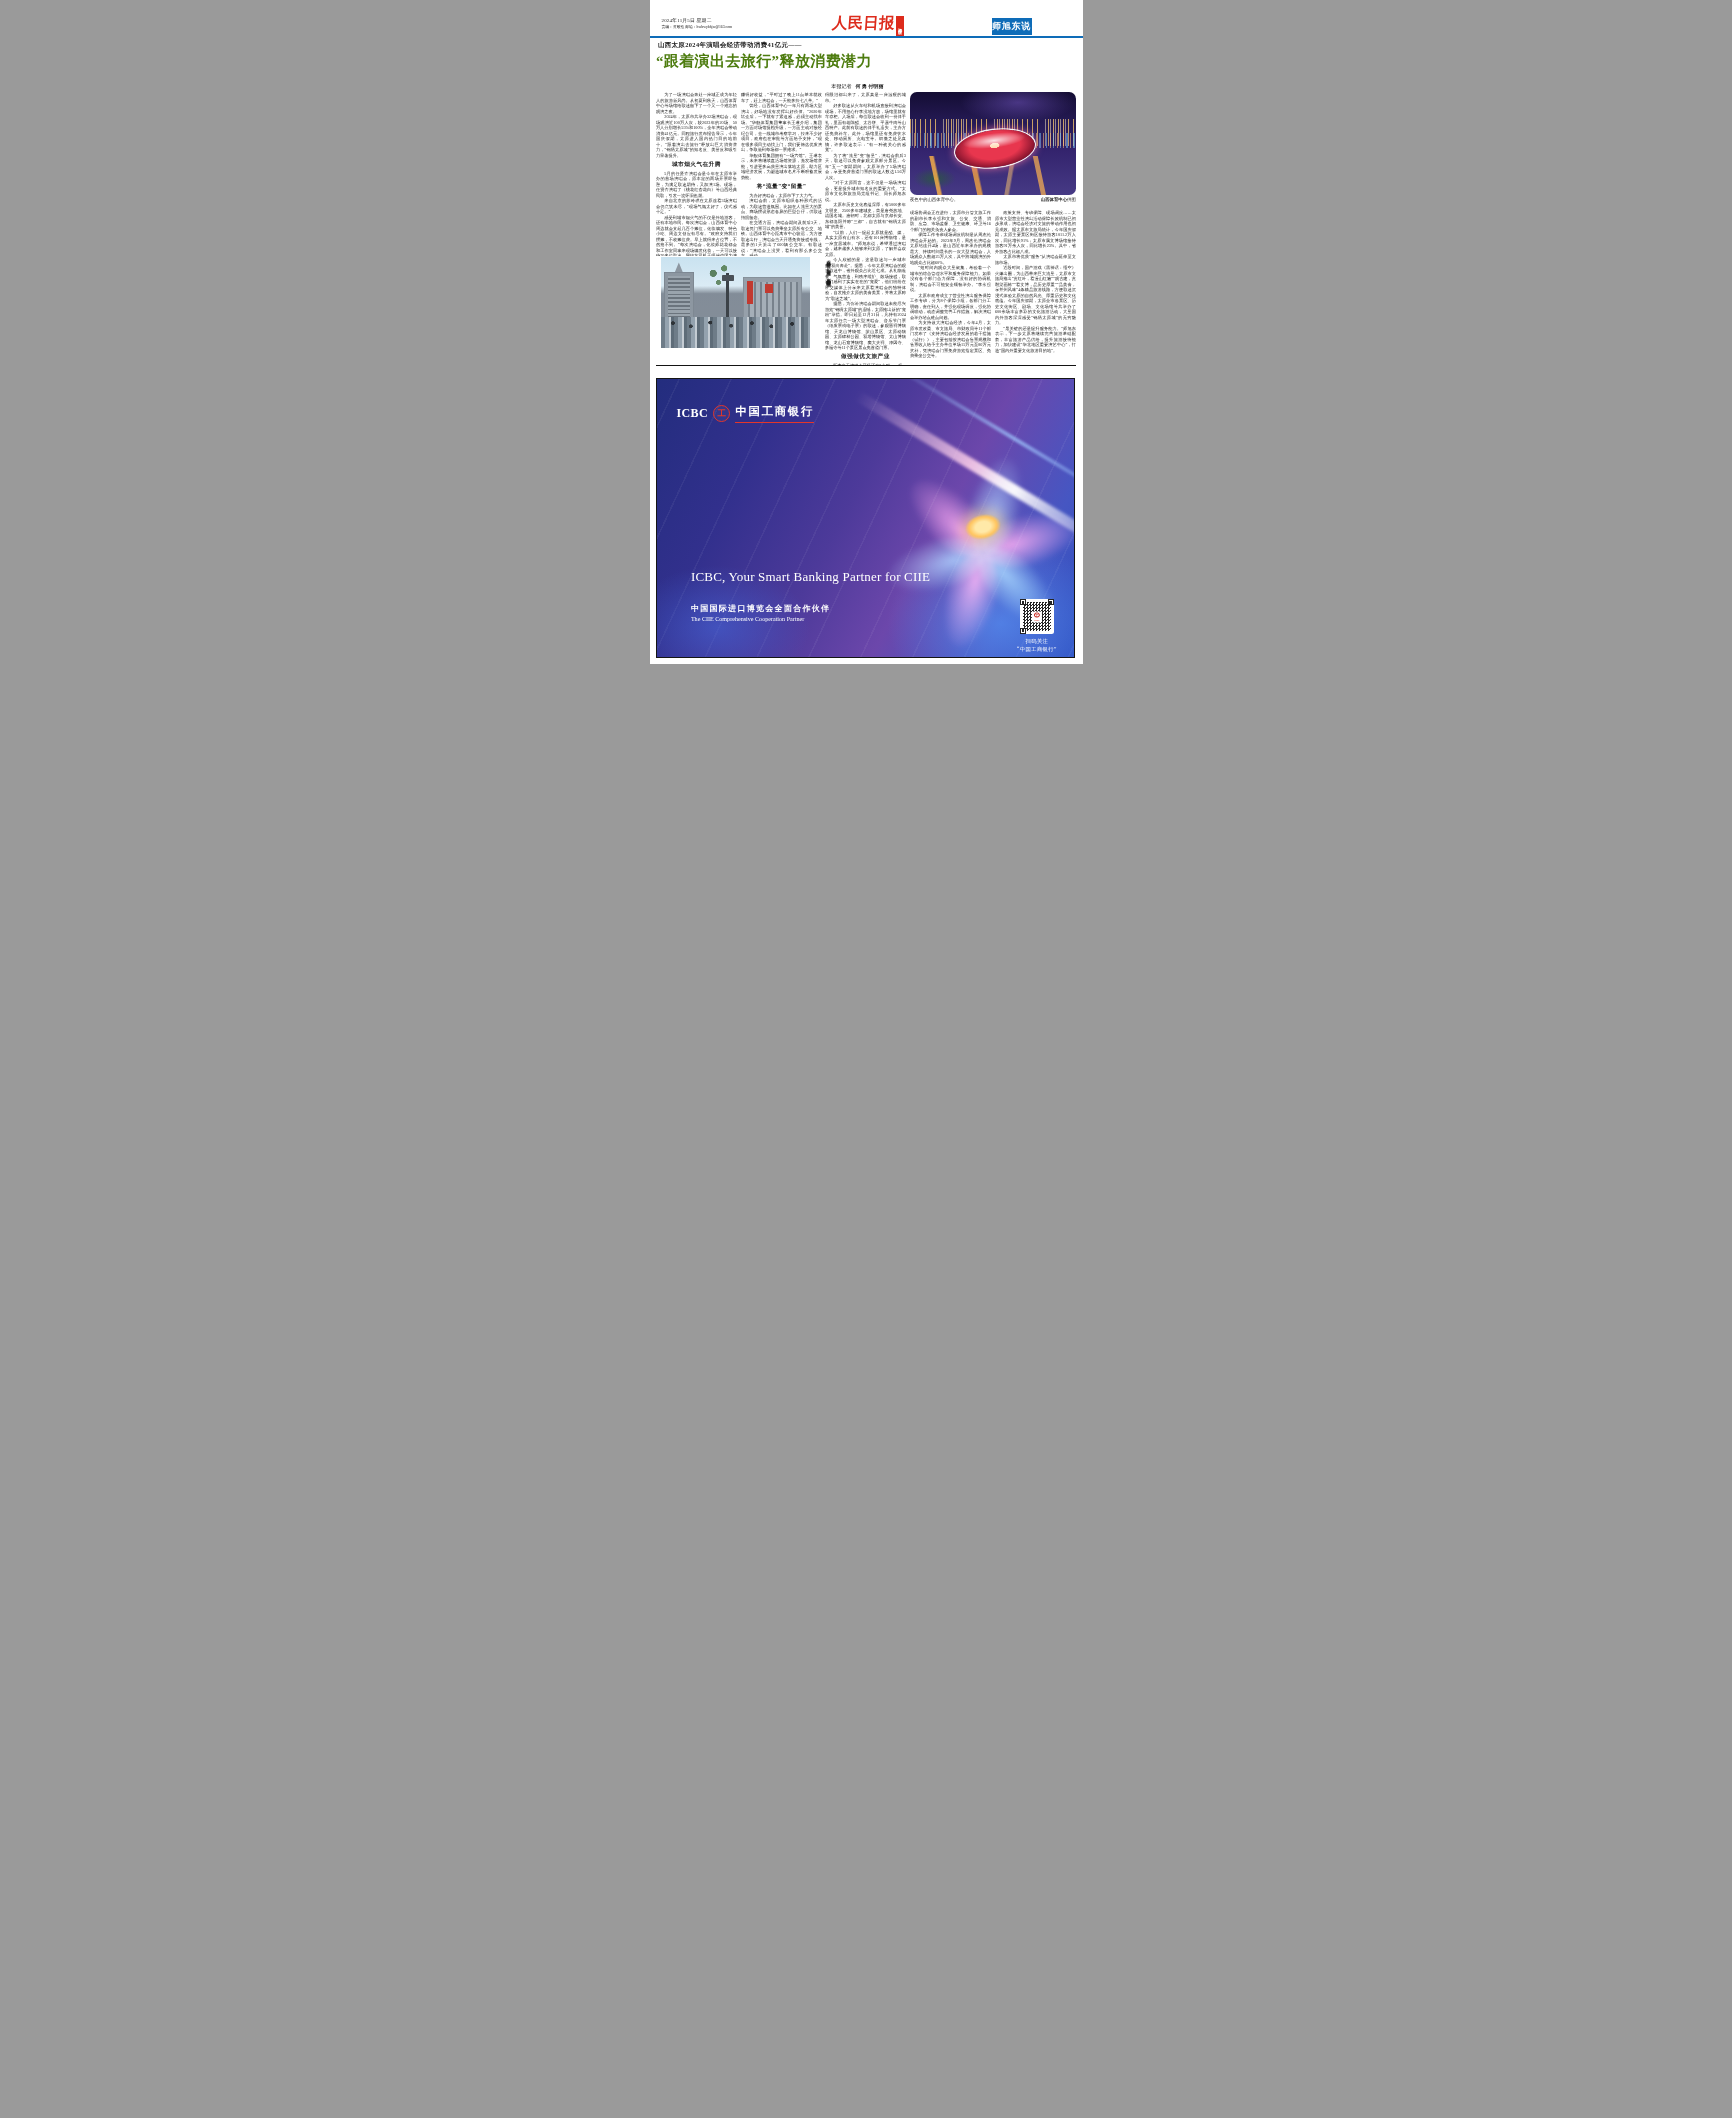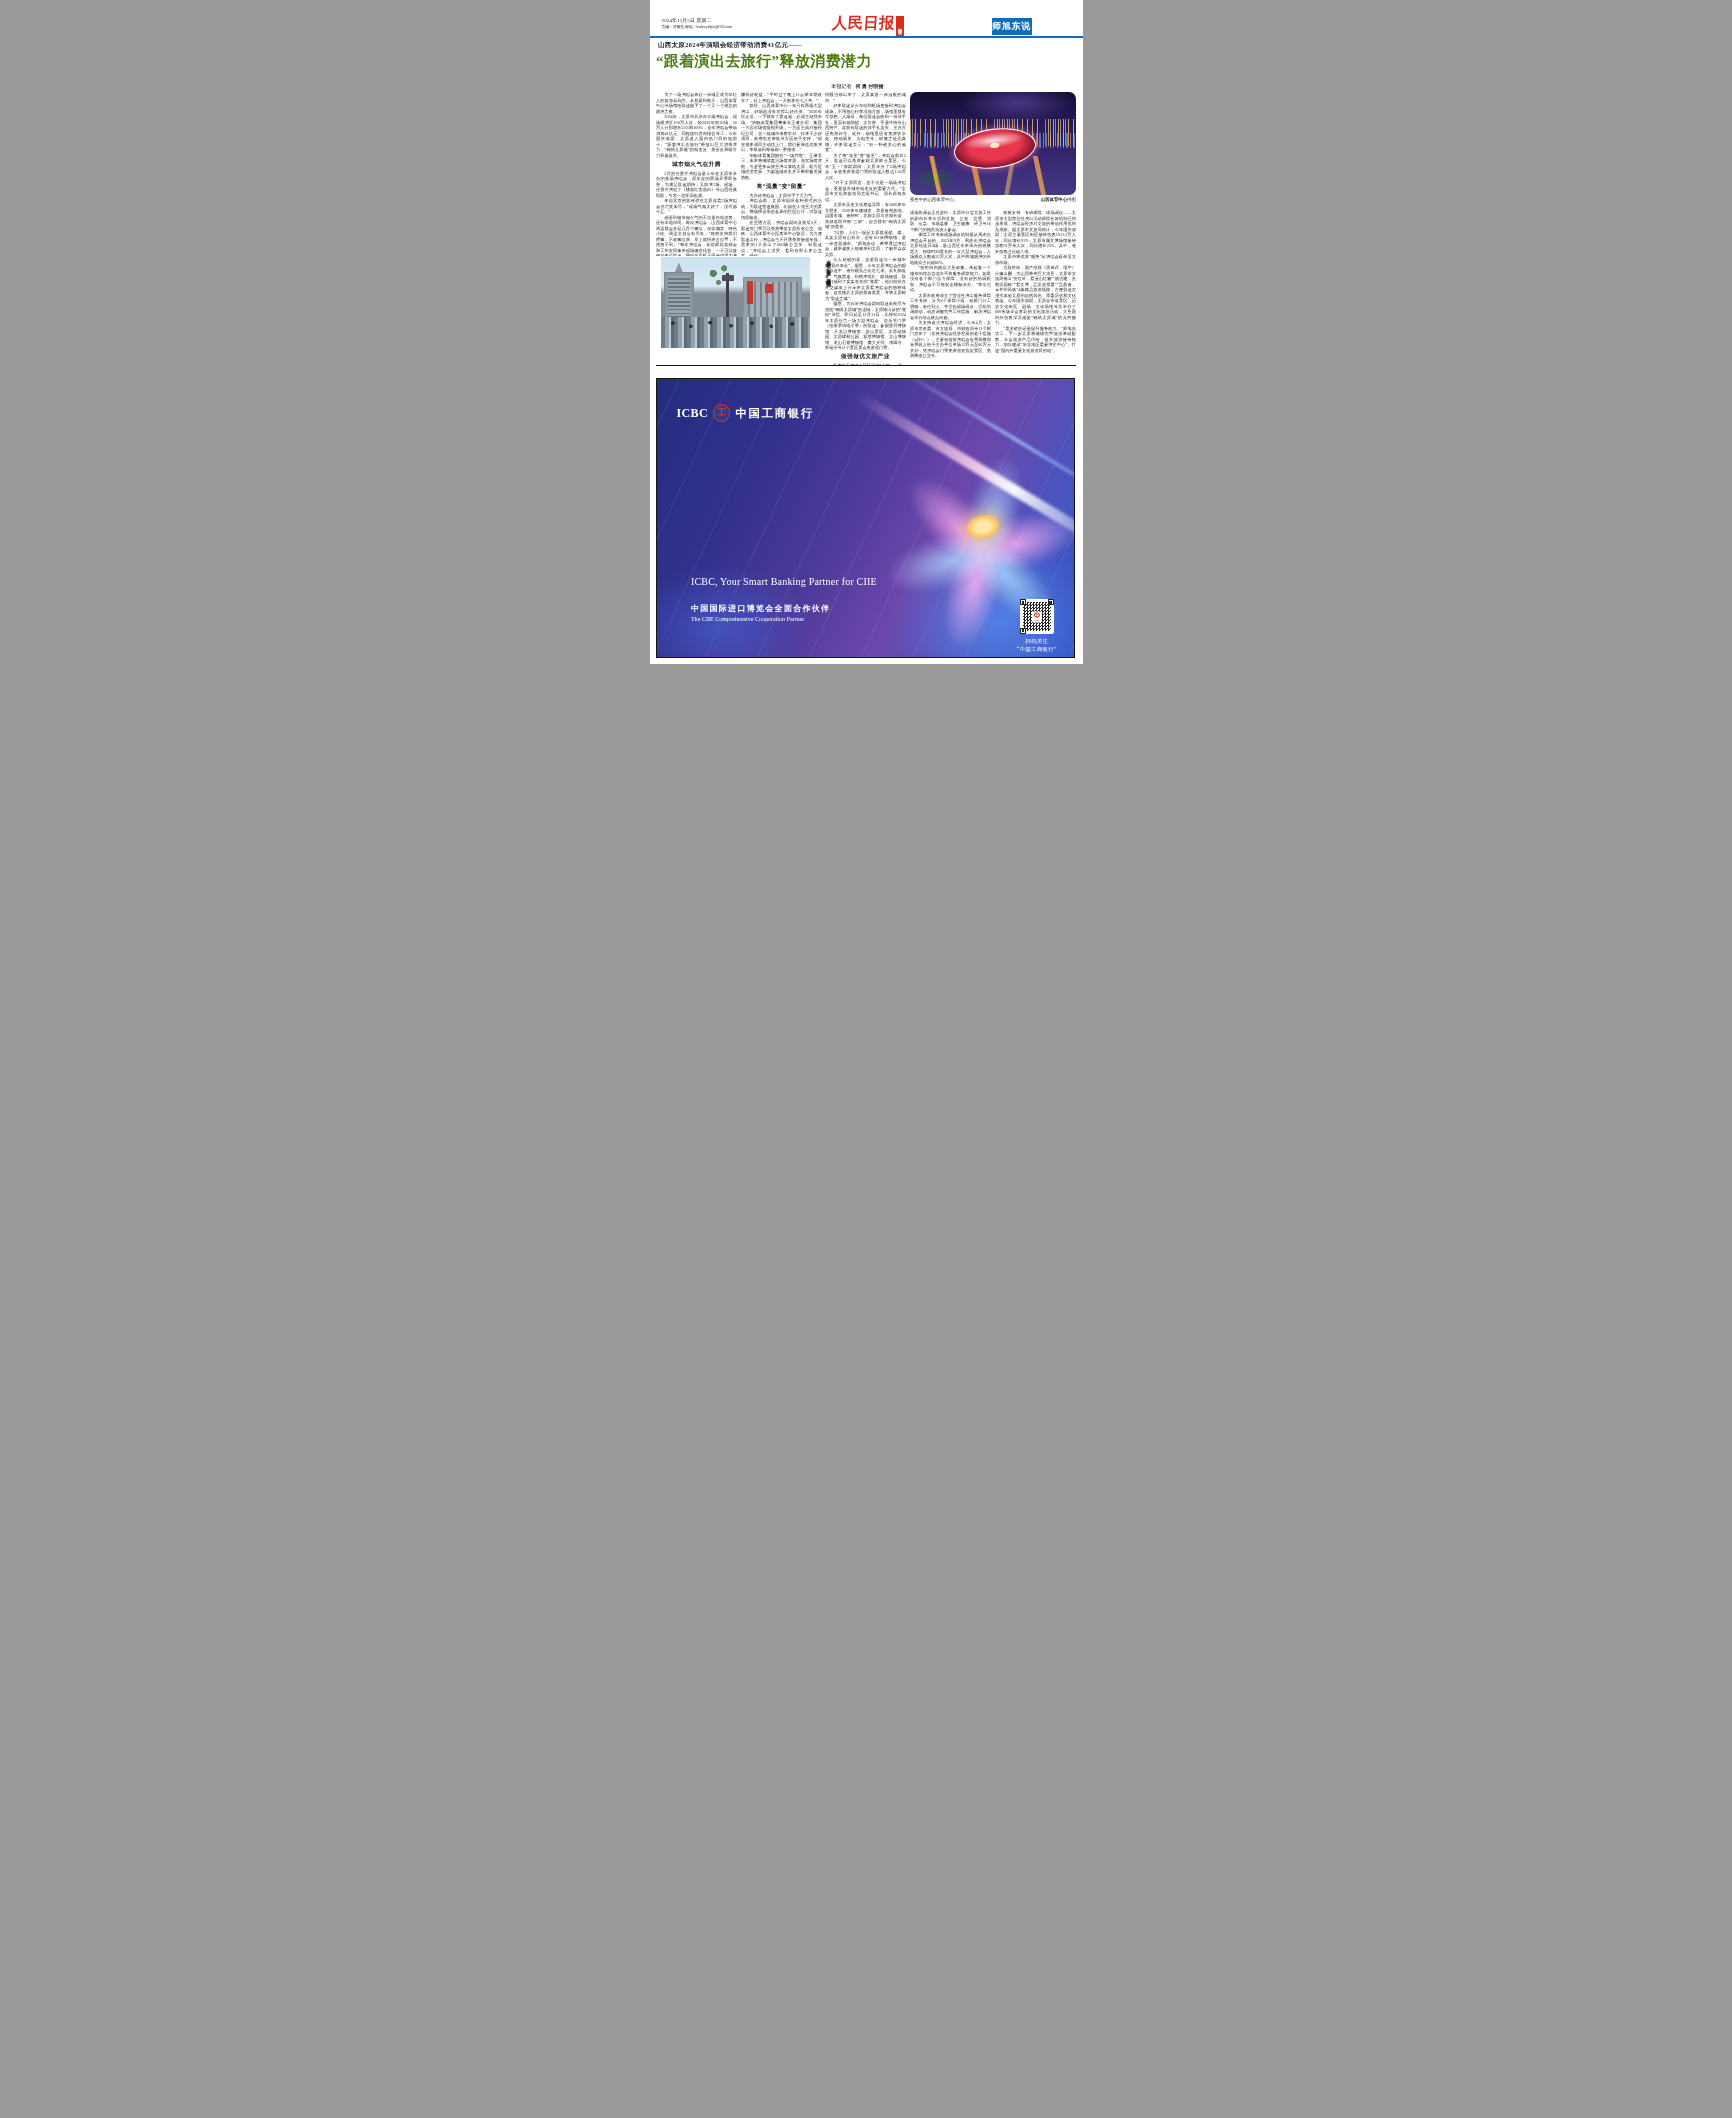--- a/index.html
+++ b/index.html
@@ -137,26 +137,26 @@
   .petal.r3{transform:rotate(165deg);}
   .petal.r4{transform:rotate(225deg);}
   .petal.r5{transform:rotate(285deg);}
   .flower-core{position:absolute;left:50%;top:50%;width:36px;height:25.4px;transform:translate(-50%,-50%) rotate(-12deg);
       border-radius:50%;background:radial-gradient(ellipse,#ffe9a8 0 30%,#ffc45e 55%,rgba(255,180,80,0) 80%);
       filter:blur(0.4px);box-shadow:0 0 12.7px 4.2px rgba(255,200,120,.5);}
   .ad-logo{position:absolute;left:19.5px;top:25.4px;display:flex;align-items:center;}
   .ad-logo .en{color:#fff;font-size:12px;font-weight:bold;letter-spacing:0.4px;}
   .icbc-circle{width:15.3px;height:15.3px;border-radius:50%;border:1.3px solid #e3362a;margin:0 5.1px;
       display:flex;align-items:center;justify-content:center;color:#e3362a;font-weight:bold;font-size:8.5px;background:rgba(255,255,255,.04);}
-  .ad-logo .cnwrap{display:flex;flex-direction:row;}
+  .ad-logo .cnwrap{display:flex;flex-direction:column;}
   .ad-logo .cn{color:#fff;font-size:11.4px;font-weight:bold;letter-spacing:1.7px;}
   .ad-logo .redline{height:1.3px;background:#e3362a;margin-top:2.5px;}
   .slogan{position:absolute;left:33px;top:85px;color:#fff;font-weight:bold;
       font-size:42px;line-height:55px;letter-spacing:3.4px;text-shadow:0 0.8px 4.2px rgba(40,40,120,.45);}
-  .slogan-en{position:absolute;left:34px;top:197px;color:#fff;font-size:10px;letter-spacing:0.2px;}
+  .slogan-en{position:absolute;left:34px;top:190px;color:#fff;font-size:13px;letter-spacing:0.2px;}
   .partner-cn{position:absolute;left:34px;top:224px;color:#fff;font-size:8px;font-weight:bold;letter-spacing:1.3px;}
   .partner-en{position:absolute;left:34px;top:237px;color:#fff;font-size:6.1px;}
   .qr-card{position:absolute;left:363px;top:220px;width:34px;height:35px;background:#fff;border-radius:2.5px;}
   .qr-body{position:absolute;inset:3px;
       background:repeating-conic-gradient(#242424 0% 25%,transparent 0% 50%) 0 0/3px 3px;}
   .qf{position:absolute;width:6.4px;height:6.4px;border:1.3px solid #242424;background:#fff;box-sizing:border-box;}
   .qf::after{content:"";position:absolute;inset:0.8px;background:#242424;}
   .qf.tl{left:0;top:0;} .qf.tr{right:0;top:0;} .qf.bl{left:0;bottom:0;}
   .qr-logo{position:absolute;left:50%;top:50%;width:10.2px;height:11px;transform:translate(-50%,-50%);
       background:#fff;border-radius:1.7px;display:flex;flex-direction:column;align-items:center;justify-content:center;}

